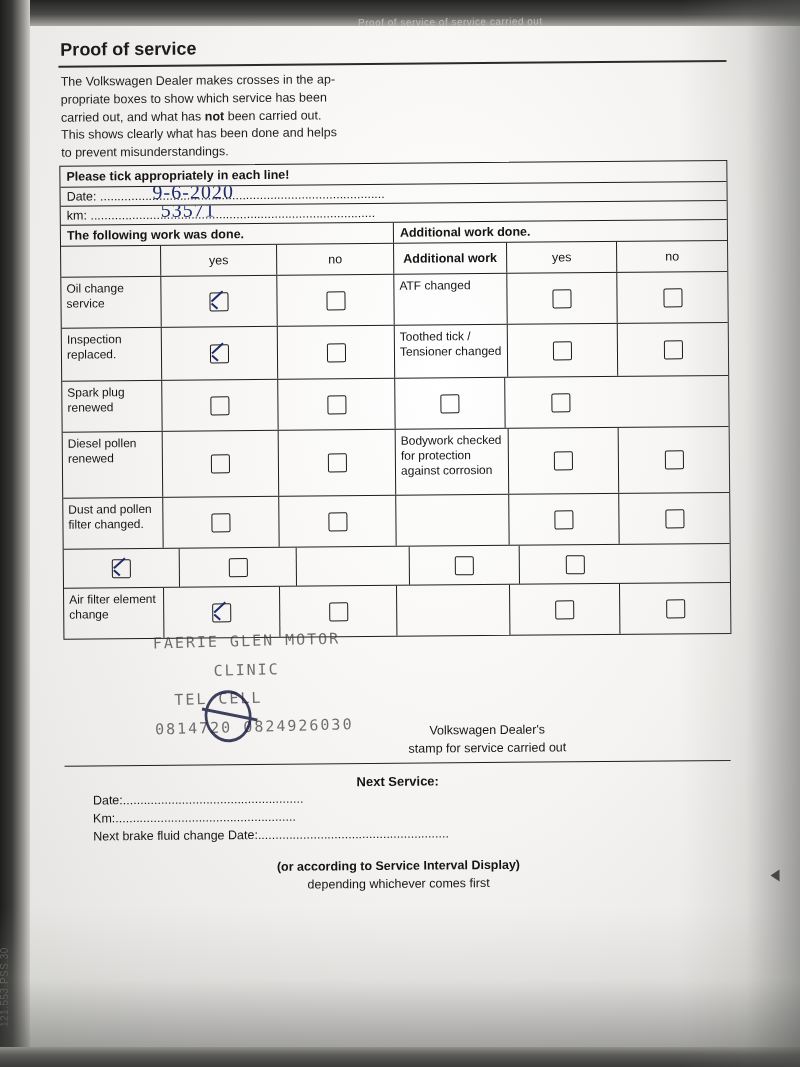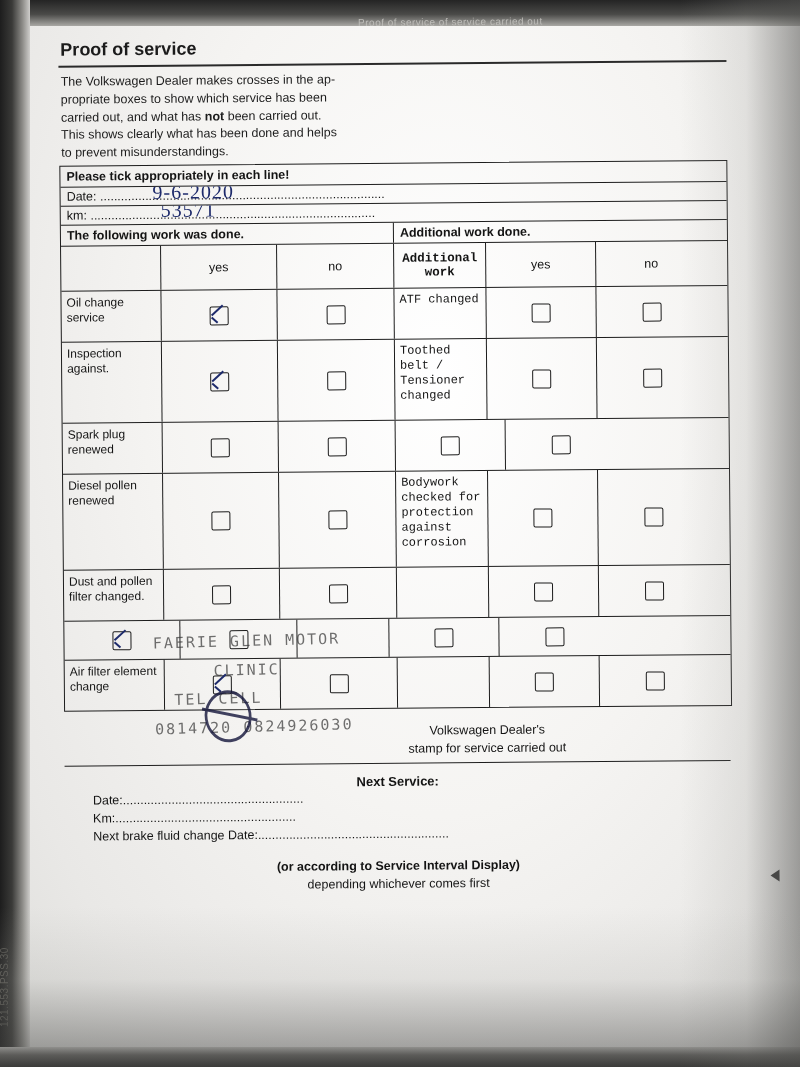--- a/index.html
+++ b/index.html
@@ -93,21 +93,21 @@
     color:#1d2a6b;
     font-size:20px;
     letter-spacing:1px;
     position:absolute;
   }
   .half{width:50%;box-sizing:border-box;}
   .sechdr{font-weight:bold;font-size:12.5px;padding:3px 6px;}
   .colL{width:100px;box-sizing:border-box;}
   .colY{width:116px;box-sizing:border-box;}
   .colN{width:117px;box-sizing:border-box;}
-  .colL2{width:92px;box-sizing:border-box;font-family:Liberation Mono, monospace;}
+  .colL2{width:113px;box-sizing:border-box;}
   .colY2{width:110px;box-sizing:border-box;}
   .colN2{width:110px;box-sizing:border-box;}
 
   .hcell{
     text-align:center;font-size:12.5px;padding:8px 2px;color:#141414;
     display:flex;align-items:center;justify-content:center;
   }
   .lcell{font-size:12px;line-height:1.25;padding:4px 4px 16px 5px;color:#141414;}
   .ccell{display:flex;align-items:center;justify-content:center;}
   .box{
@@ -229,28 +229,28 @@
         <div class="cell colL2 bline lcell">ATF changed</div>
         <div class="cell colY2 bline ccell">
             <span class="box"></span>
           </div>
         <div class="cell colN2 ccell">
             <span class="box"></span>
           </div>
       </div>
 
       <div class="row" style="min-height:52px">
-        <div class="cell colL bline lcell">Inspection against.</div>
+        <div class="cell colL bline lcell">Inspection replaced.</div>
         <div class="cell colY bline ccell">
             <span class="box checked"></span>
           </div>
         <div class="cell colN bline ccell">
             <span class="box"></span>
           </div>
-        <div class="cell colL2 bline lcell">Toothed belt / Tensioner changed</div>
+        <div class="cell colL2 bline lcell">Toothed tick / Tensioner changed</div>
         <div class="cell colY2 bline ccell">
             <span class="box"></span>
           </div>
         <div class="cell colN2 ccell">
             <span class="box"></span>
           </div>
       </div>
 
       <div class="row" style="min-height:44px">
         <div class="cell colL bline lcell">Spark plug renewed</div>

